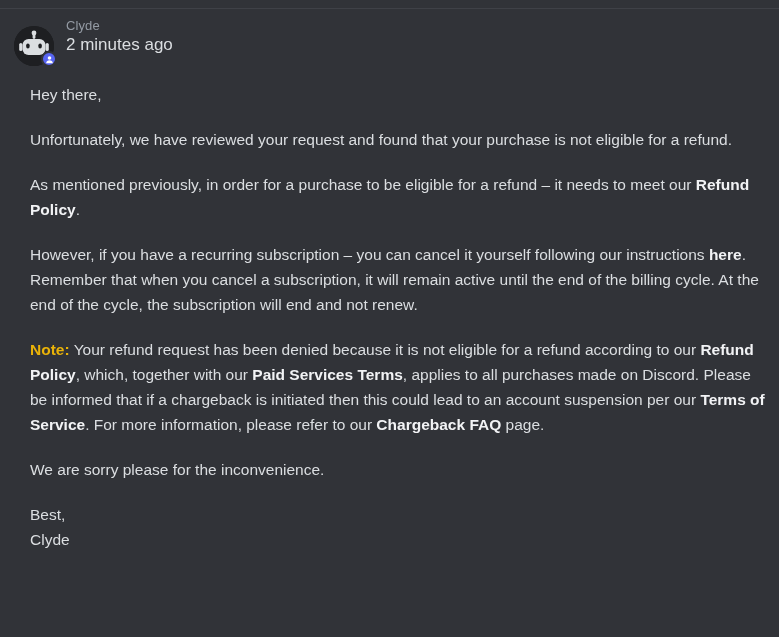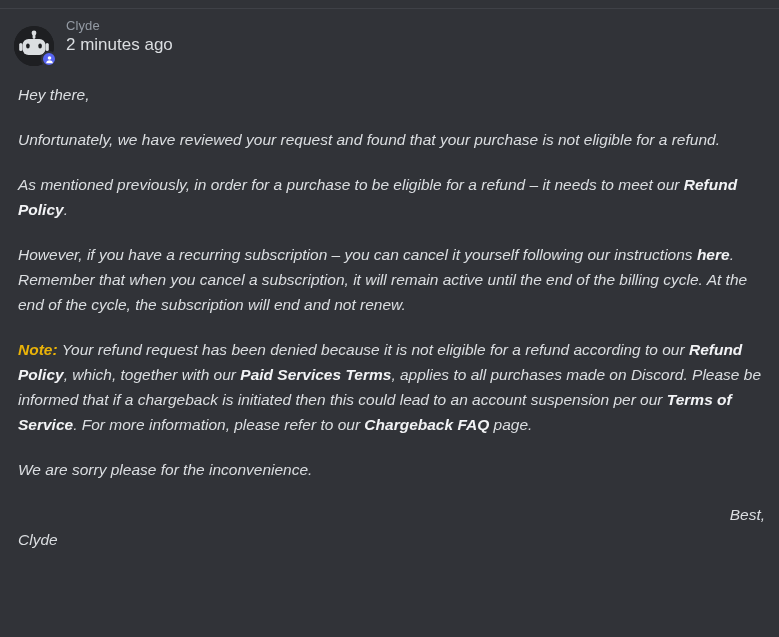--- a/index.html
+++ b/index.html
@@ -73,29 +73,27 @@
     color: #dbdee1;
     line-height: 22px;
   }
   .body-text {
     margin-top: 16px;
     font-size: 15.5px;
     line-height: 25px;
     color: #dbdee1;
   }
   .body-text p {
-    margin: 0 0 20px 4px;
-    font-style: italic;
+    margin: 0 0 20px 16px;
   }
   .body-text p:last-child {
     margin-bottom: 0;
   }
   .tight {
     margin-bottom: 0 !important;
-    text-align: right;
   }
   b, .bold {
     font-weight: bold;
     color: #eab308;
   }
   .link {
     color: #f2f3f5;
     font-weight: bold;
     text-decoration: none;
     cursor: pointer;

